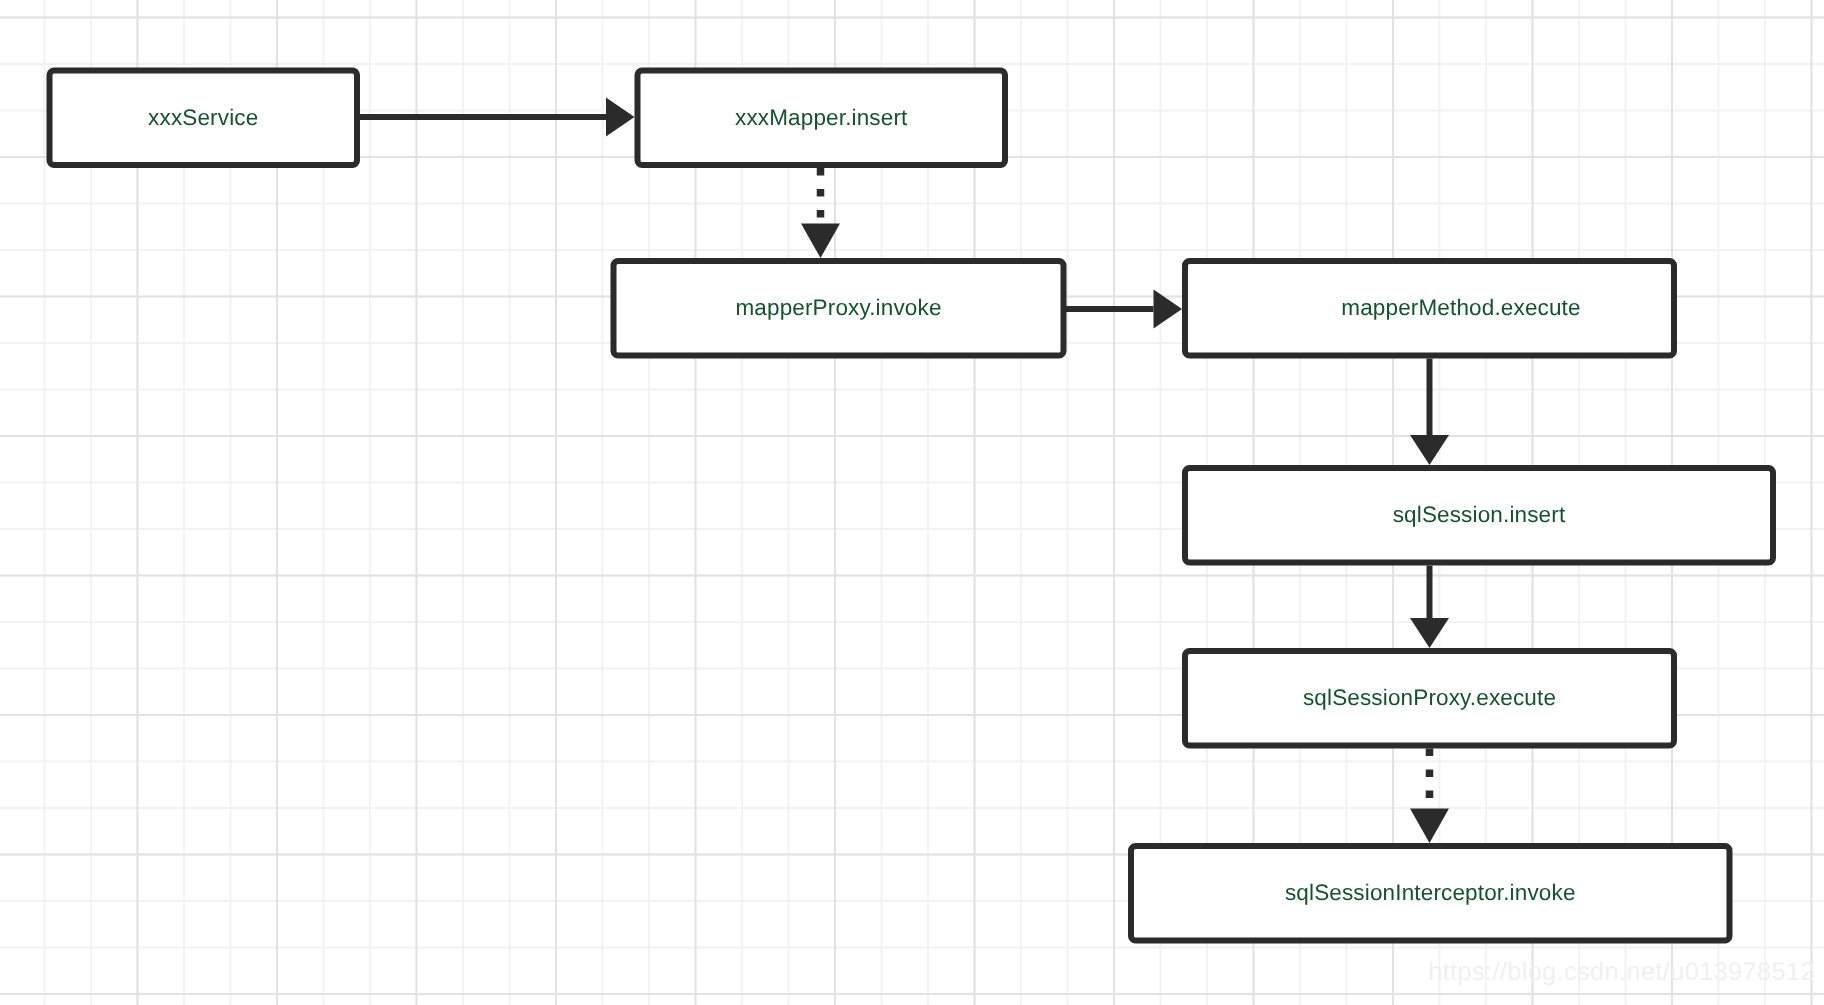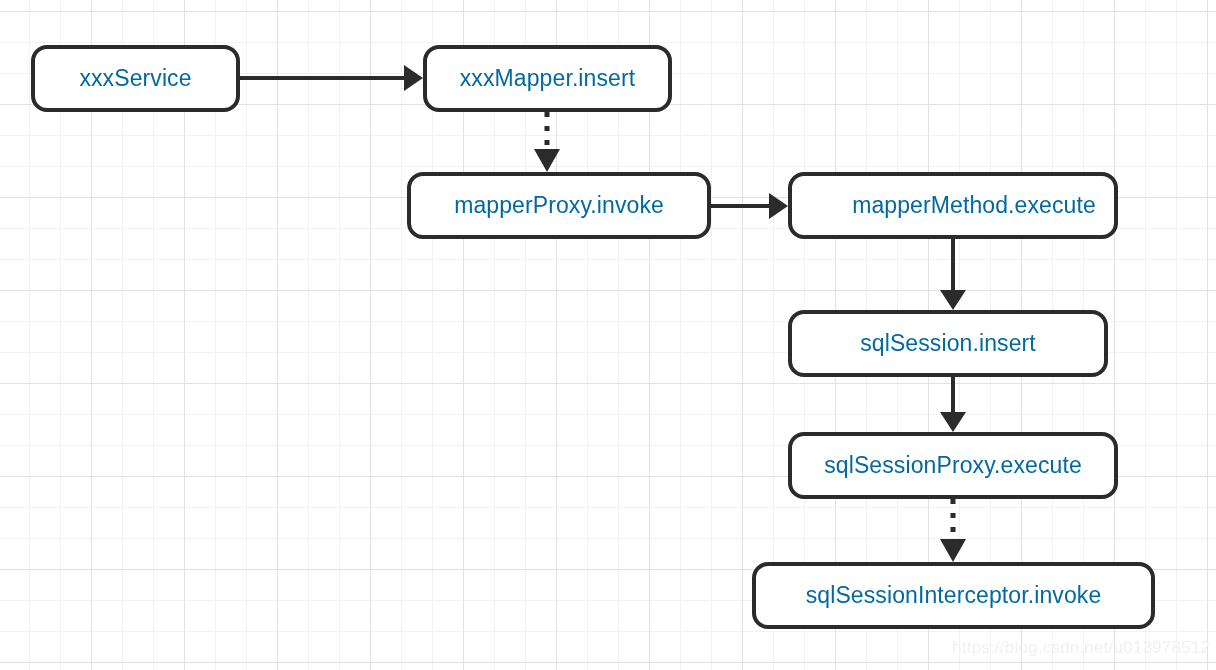--- a/index.html
+++ b/index.html
@@ -39,27 +39,27 @@
     top: 0;
     width: 1216px;
     height: 670px;
     pointer-events: none;
   }
   .node {
     position: absolute;
     box-sizing: border-box;
     background: #ffffff;
     border: 4px solid #2b2b2b;
-    border-radius: 16px;
+    border-radius: 5px;
     display: flex;
     align-items: center;
     justify-content: center;
-    color: #0369a1;
+    color: #14532d;
     font-family: "Liberation Sans", sans-serif;
-    font-size: 23px;
+    font-size: 15px;
     font-weight: 400;
     letter-spacing: 0.1px;
     white-space: nowrap;
     z-index: 2;
   }
   .node-label {
     display: block;
     line-height: 1;
     padding: 0 6px;
   }
@@ -123,21 +123,21 @@
   </div>
 
   <div class="node" style="left:395px; top:172px; width:304px; height:67px;margin-left:12px;">
     <span class="node-label">mapperProxy.invoke</span>
   </div>
 
   <div class="node" style="left:788px; top:172px; width:330px; height:67px;padding-left:42px;">
     <span class="node-label">mapperMethod.execute</span>
   </div>
 
-  <div class="node" style="left:788px; top:310px; width:320px; height:67px;text-align:center;">
+  <div class="node" style="left:788px; top:310px; width:396px; height:67px;text-align:center;">
     <span class="node-label">sqlSession.insert</span>
   </div>
 
   <div class="node" style="left:788px; top:432px; width:330px; height:67px;">
     <span class="node-label">sqlSessionProxy.execute</span>
   </div>
 
   <div class="node" style="left:752px; top:562px; width:403px; height:67px;">
     <span class="node-label">sqlSessionInterceptor.invoke</span>
   </div>

